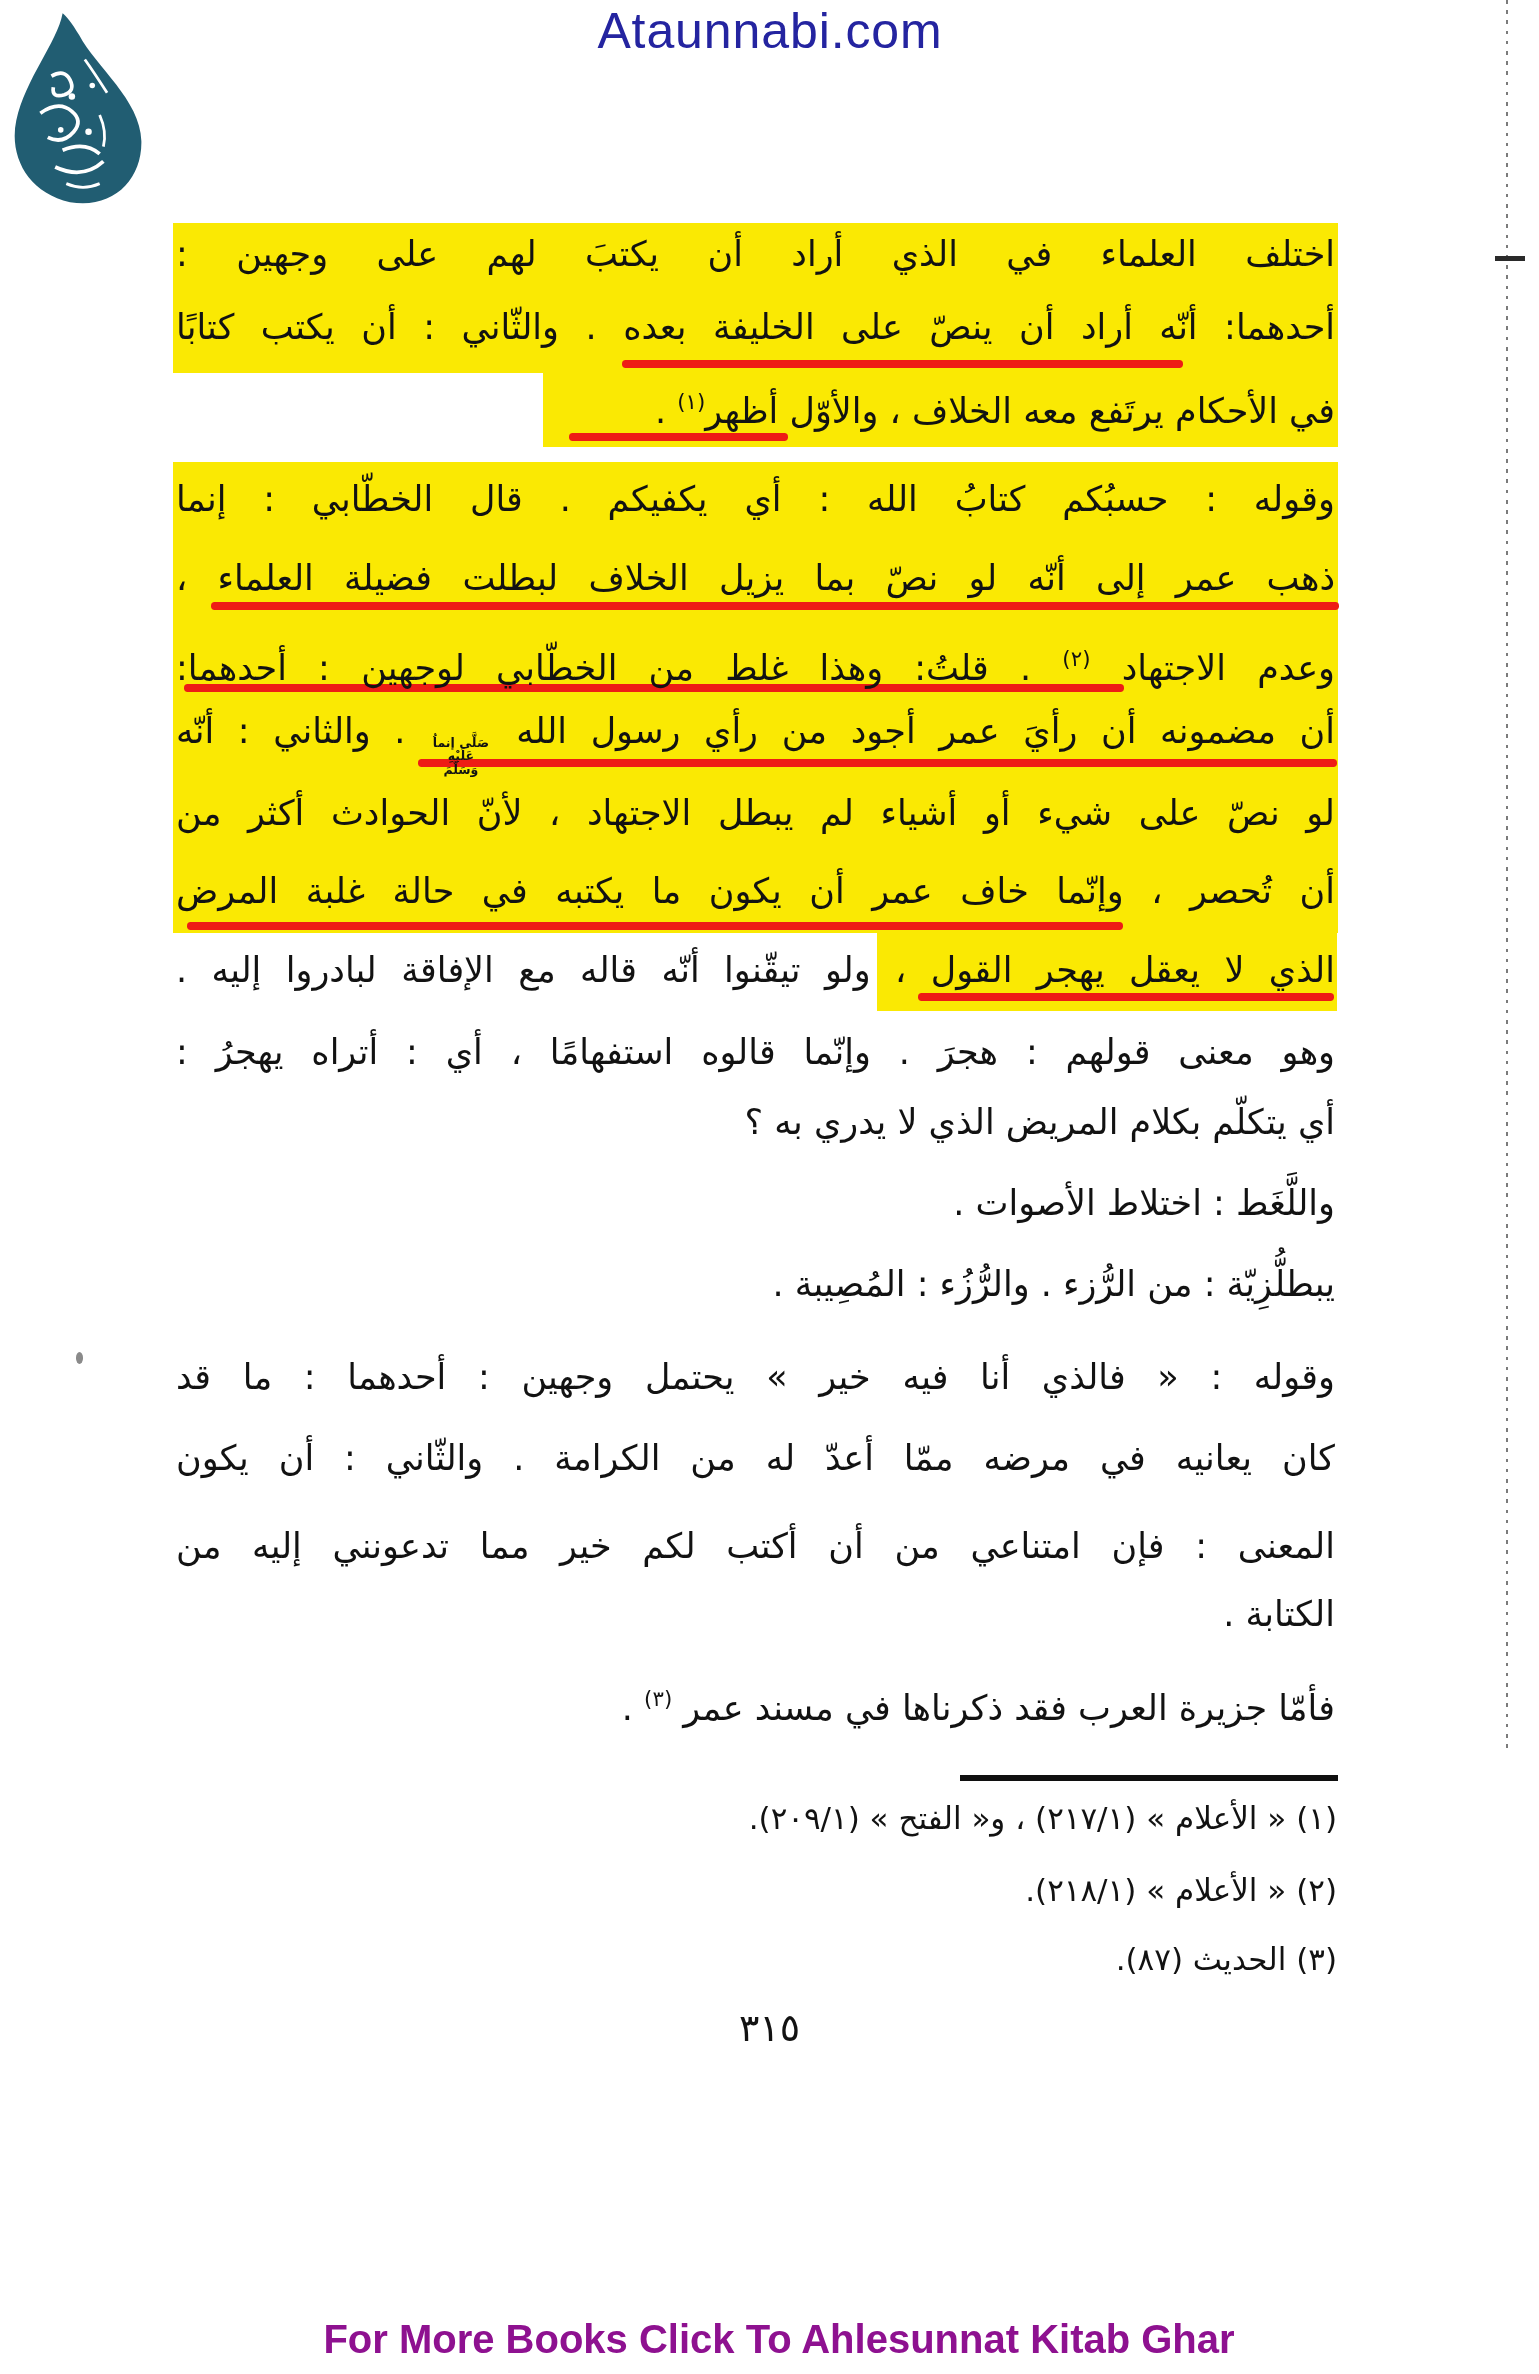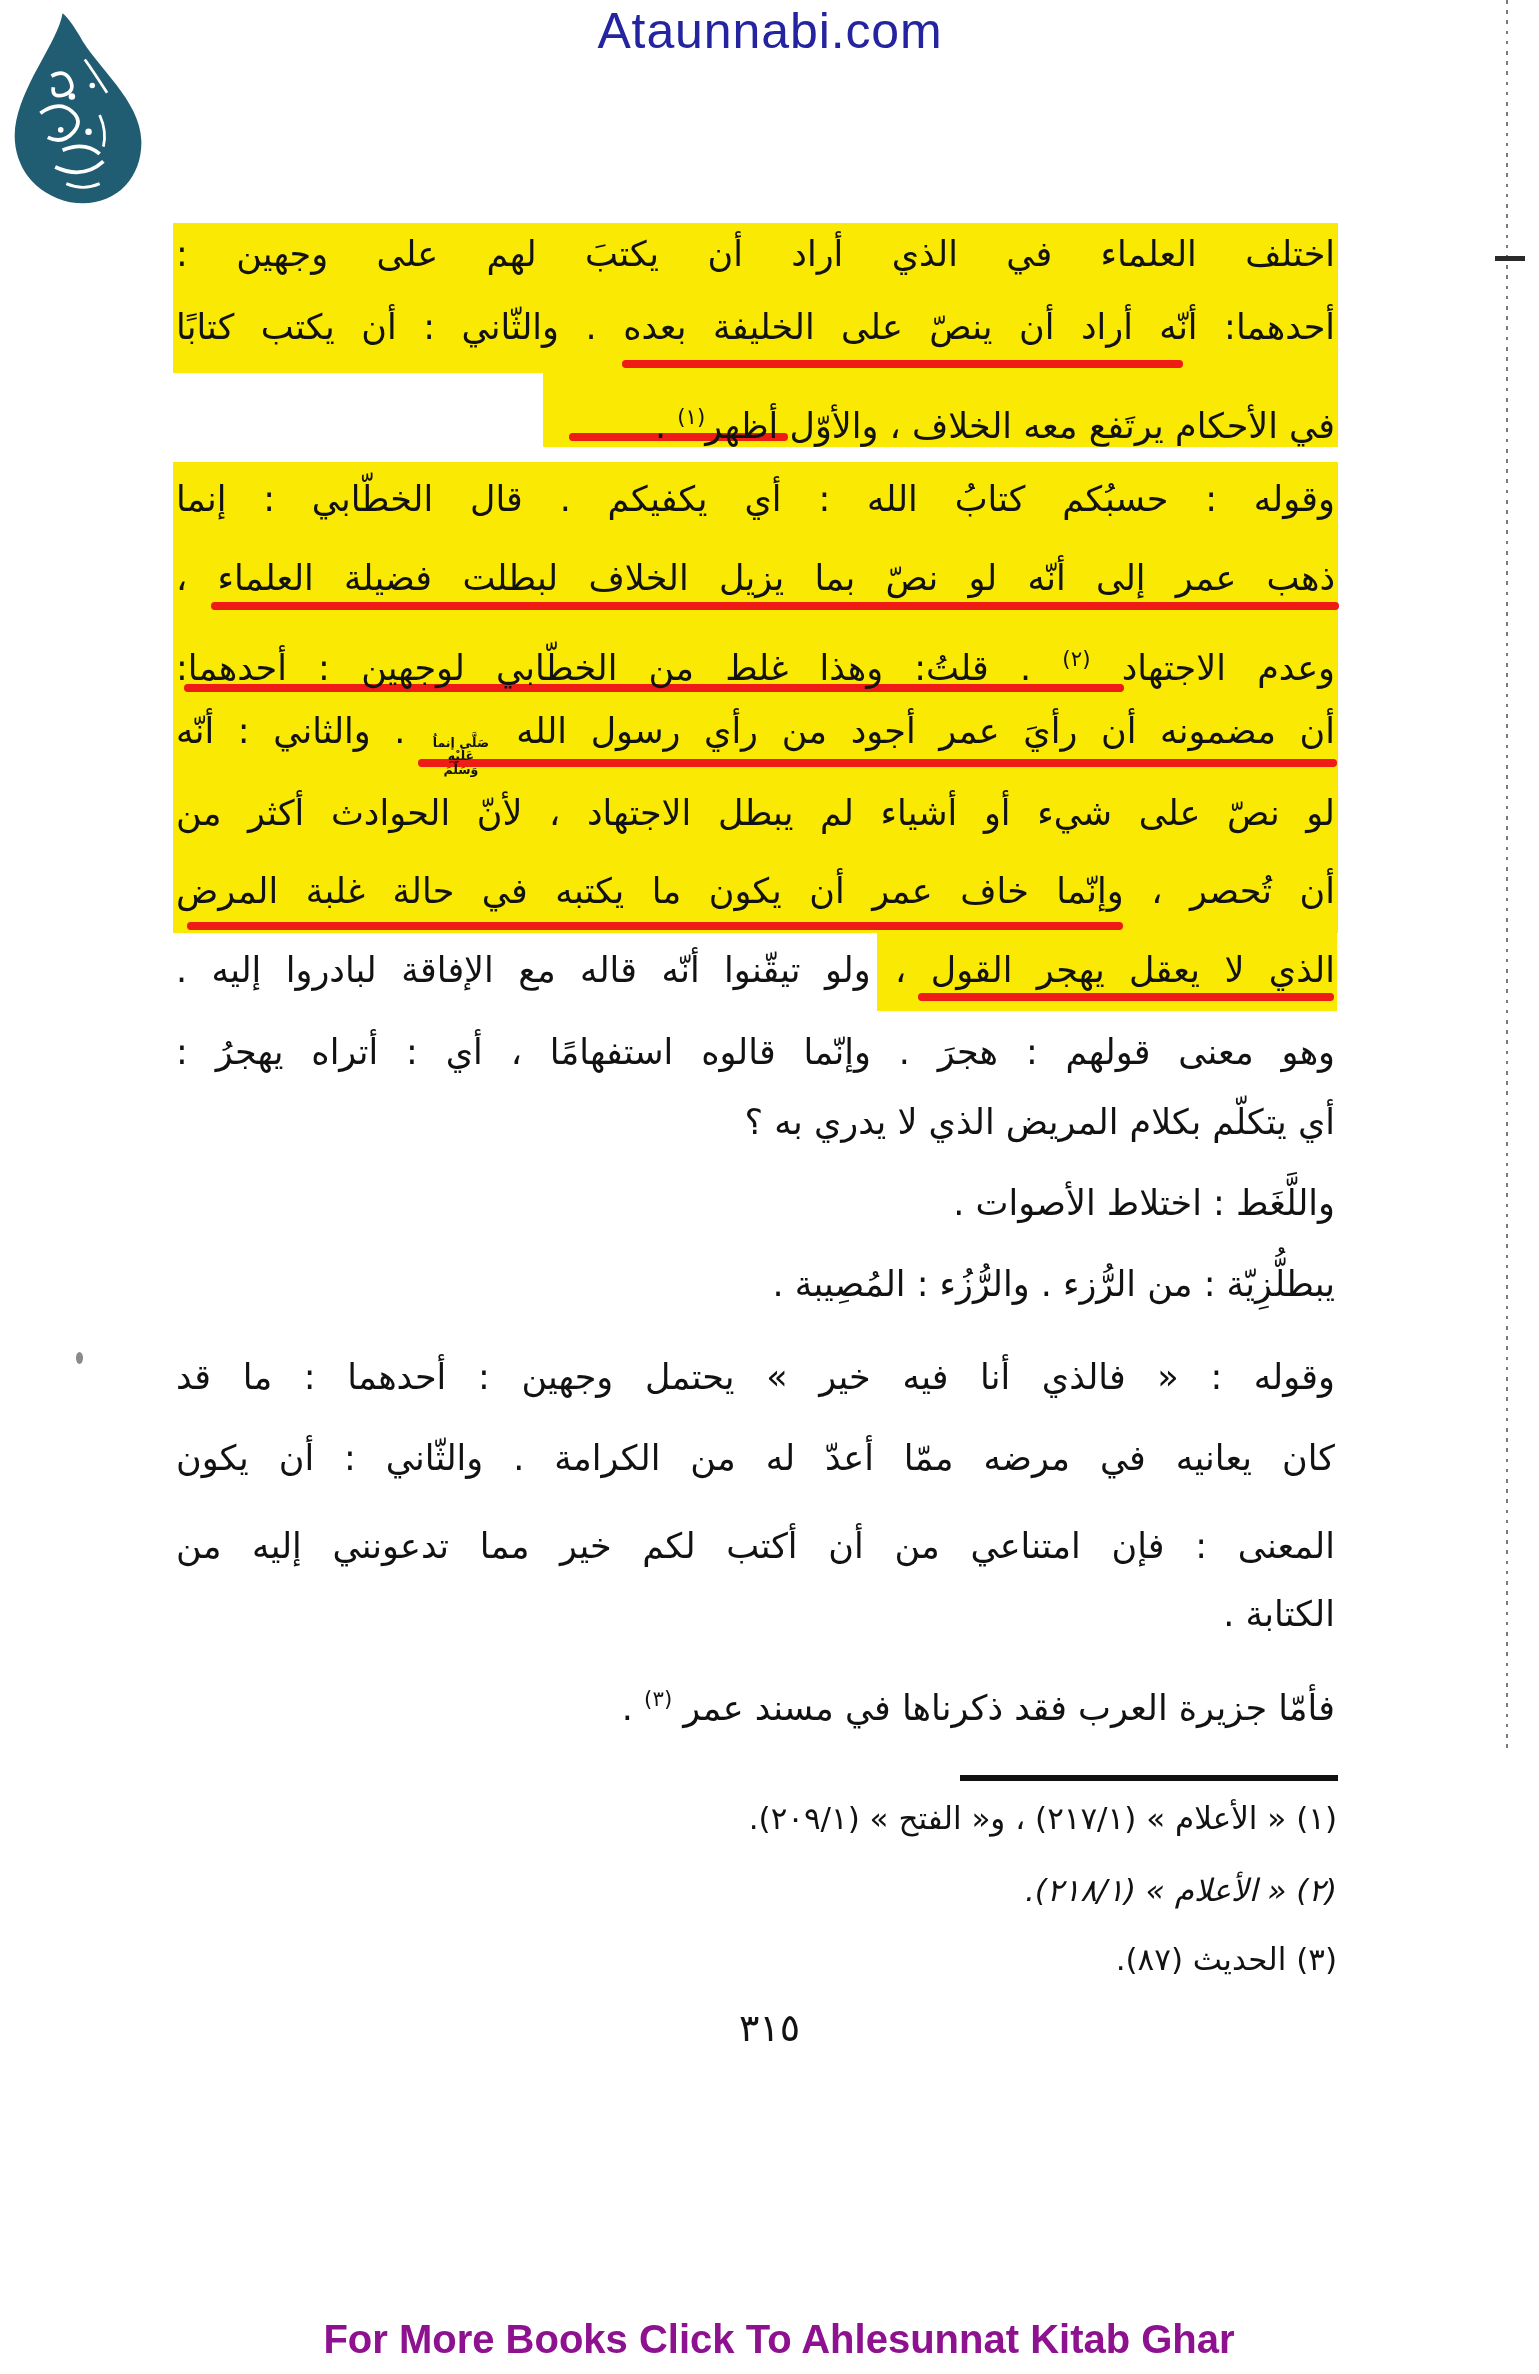--- a/index.html
+++ b/index.html
@@ -86,21 +86,21 @@
       <div class="redline" style="left: 569px; top: 433px; width: 219px;"></div>
       <div class="redline" style="left: 211px; top: 602px; width: 1128px;"></div>
       <div class="redline" style="left: 184px; top: 684px; width: 940px;"></div>
       <div class="redline" style="left: 418px; top: 759px; width: 919px;"></div>
       <div class="redline" style="left: 187px; top: 922px; width: 936px;"></div>
       <div class="redline" style="left: 918px; top: 993px; width: 416px;"></div>
     </div>
   <div id="lines">
       <div class="bline just" style="top: 206px; padding-right: 23px;"><span>اختلف العلماء في الذي أراد أن يكتبَ لهم على وجهين :</span></div>
       <div class="bline just" style="top: 279px;"><span>أحدهما: أنّه أراد أن ينصّ على الخليفة بعده . والثّاني : أن يكتب كتابًا</span></div>
-      <div class="bline" style="top: 369px;"><span>في الأحكام يرتَفع معه الخلاف ، والأوّل أظهر</span><span class="sup">(١)</span><span> .</span></div>
+      <div class="bline" style="top: 354px;"><span>في الأحكام يرتَفع معه الخلاف ، والأوّل أظهر</span><span class="sup">(١)</span><span> .</span></div>
       <div class="bline just" style="top: 451px;"><span>وقوله : حسبُكم كتابُ الله : أي يكفيكم . قال الخطّابي : إنما</span></div>
       <div class="bline just" style="top: 530px;"><span>ذهب عمر إلى أنّه لو نصّ بما يزيل الخلاف لبطلت فضيلة العلماء ،</span></div>
       <div class="bline just" style="top: 611px;"><span>وعدم الاجتهاد </span><span class="sup">(٢)</span><span> . قلتُ: وهذا غلط من الخطّابي لوجهين : أحدهما:</span></div>
       <div class="bline just" style="top: 683px;"><span>أن مضمونه أن رأيَ عمر أجود من رأي رسول الله </span><span class="saw">
           <span>صَلَّى إنماُ</span>
           <span>عَلَيْهِ</span>
           <span>وَسَلَّمَ</span>
         </span><span> . والثاني : أنّه</span></div>
       <div class="bline just" style="top: 765px;"><span>لو نصّ على شيء أو أشياء لم يبطل الاجتهاد ، لأنّ الحوادث أكثر من</span></div>
       <div class="bline just" style="top: 843px;"><span>أن تُحصر ، وإنّما خاف عمر أن يكون ما يكتبه في حالة غلبة المرض</span></div>
@@ -112,21 +112,21 @@
       <div class="bline just" style="top: 1329px;"><span>وقوله : « </span><span class="bold">فالذي أنا فيه خير</span><span> » يحتمل وجهين : أحدهما : ما قد</span></div>
       <div class="bline just" style="top: 1410px;"><span>كان يعانيه في مرضه ممّا أعدّ له من الكرامة . والثّاني : أن يكون</span></div>
       <div class="bline just" style="top: 1498px;"><span>المعنى : فإن امتناعي من أن أكتب لكم خير مما تدعونني إليه من</span></div>
       <div class="bline" style="top: 1566px;"><span>الكتابة .</span></div>
       <div class="bline" style="top: 1651px; padding-right: 67px;"><span>فأمّا جزيرة العرب فقد ذكرناها في مسند عمر </span><span class="sup">(٣)</span><span> .</span></div>
     </div>
 
   <div id="separator"></div>
   <div id="footnotes">
       <div class="fnote" style="top: 1786px;">(١) « الأعلام » (٢١٧/١) ، و« الفتح » (٢٠٩/١).</div>
-      <div class="fnote" style="top: 1858px; font-style: italic;">(٢) « الأعلام » (٢١٨/١).</div>
+      <div class="fnote" style="top: 1858px;">(٢) « الأعلام » (٢١٨/١).</div>
       <div class="fnote" style="top: 1927px;">(٣) الحديث (٨٧).</div>
     </div>
 
   <div id="page-number">٣١٥</div>
   <div id="footer-text">For More Books Click To Ahlesunnat Kitab Ghar</div>
 
   <div class="speck" style="left:76px;top:1352px;width:7.4px;height:12px;"></div>
 </div>
 
 

